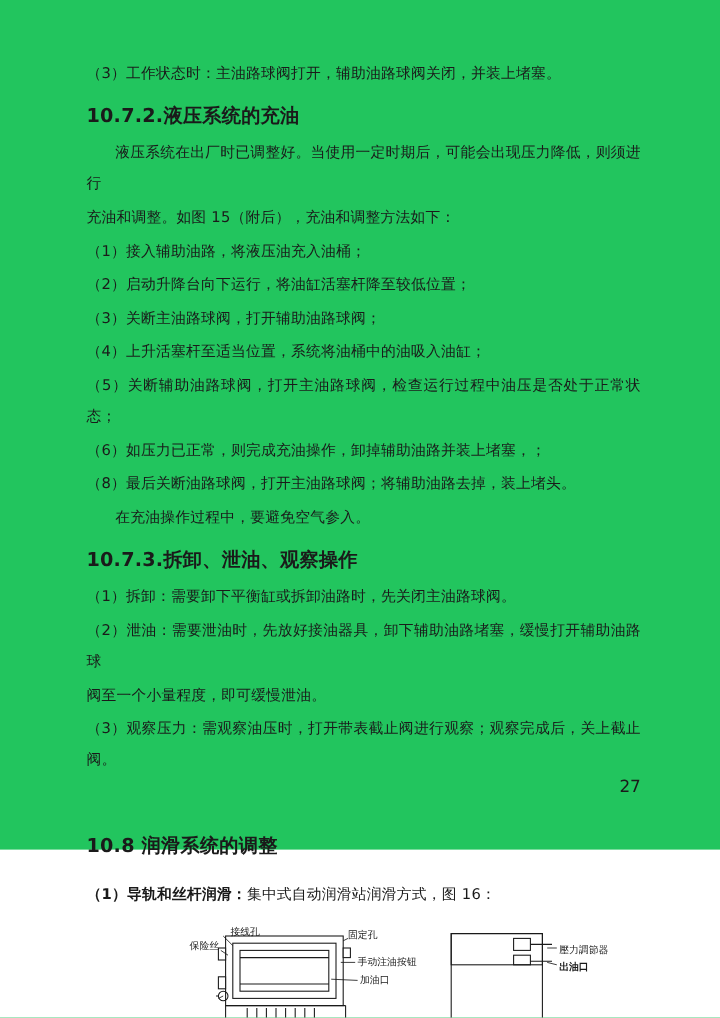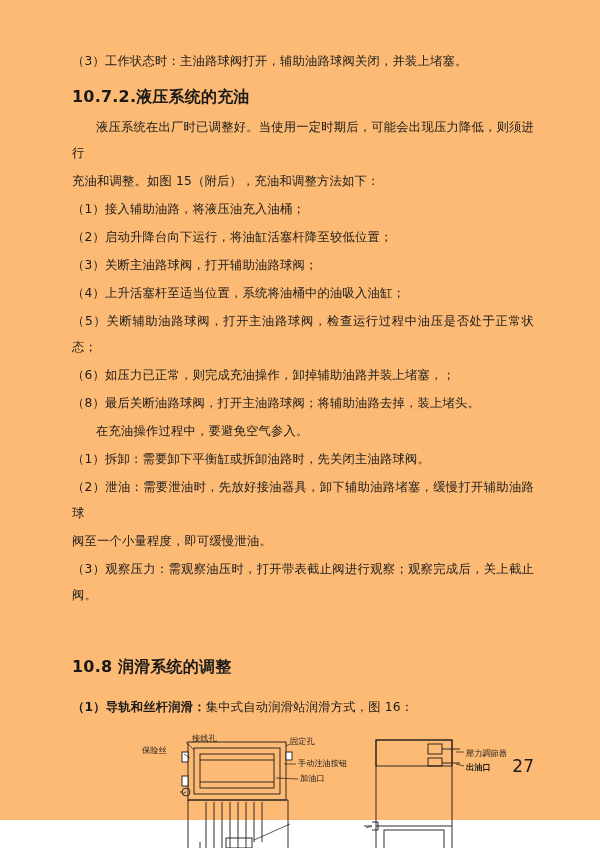--- a/index.html
+++ b/index.html
@@ -13,22 +13,22 @@
     font-family: "DejaVu Sans", "Liberation Sans", sans-serif;
     color: #1a1a1a;
     overflow: hidden;
     position: relative;
   }
   .page {
     position: absolute;
     left: 0;
     top: 0;
     width: 600px;
-    height: 820px;
-    background: #fdba74;
+    height: 708px;
+    background: #22c55e;
   }
   .content {
     position: absolute;
     left: 72px;
     top: 48px;
     width: 462px;
   }
   .para {
     font-size: 12.3px;
     line-height: 26px;
@@ -73,21 +73,21 @@
     position: absolute;
     font-size: 8.2px;
     color: #1a1a1a;
     white-space: nowrap;
     font-family: "DejaVu Sans", "Liberation Sans", sans-serif;
   }
   .page-num {
     position: absolute;
     right: 66px;
     bottom: 44px;
-    font-size: 17px;
+    font-size: 14px;
     color: #1a1a1a;
   }
 </style>
 </head>
 <body>
 
 <div class="page">
   <div class="content">
 
     <p class="para">（3）工作状态时：主油路球阀打开，辅助油路球阀关闭，并装上堵塞。</p>
@@ -100,20 +100,23 @@
     <p class="para">充油和调整。如图 15（附后），充油和调整方法如下：</p>
     <p class="para">（1）接入辅助油路，将液压油充入油桶；</p>
     <p class="para">（2）启动升降台向下运行，将油缸活塞杆降至较低位置；</p>
     <p class="para">（3）关断主油路球阀，打开辅助油路球阀；</p>
     <p class="para">（4）上升活塞杆至适当位置，系统将油桶中的油吸入油缸；</p>
     <p class="para">（5）关断辅助油路球阀，打开主油路球阀，检查运行过程中油压是否处于正常状态；</p>
     <p class="para">（6）如压力已正常，则完成充油操作，卸掉辅助油路并装上堵塞，；</p>
     <p class="para">（8）最后关断油路球阀，打开主油路球阀；将辅助油路去掉，装上堵头。</p>
     <p class="para indent">在充油操作过程中，要避免空气参入。</p>
 
+    <div class="heading">
+      <span class="num">10.7.3.</span><span>拆卸、泄油、观察操作</span>
+    </div>
 
     <p class="para">（1）拆卸：需要卸下平衡缸或拆卸油路时，先关闭主油路球阀。</p>
     <p class="para">（2）泄油：需要泄油时，先放好接油器具，卸下辅助油路堵塞，缓慢打开辅助油路球</p>
     <p class="para">阀至一个小量程度，即可缓慢泄油。</p>
     <p class="para">（3）观察压力：需观察油压时，打开带表截止阀进行观察；观察完成后，关上截止阀。</p>
 
     <div class="spacer-md"></div>
 
     <div class="heading h8">
       <span class="num">10.8</span><span>润滑系统的调整</span>
@@ -192,21 +195,21 @@
 
           <line x1="380" y1="22" x2="388" y2="22"></line>
           <line x1="380" y1="34" x2="388" y2="36"></line>
           <line x1="296" y1="96" x2="290" y2="98"></line>
           <line x1="300" y1="120" x2="290" y2="123"></line>
           <line x1="360" y1="156" x2="372" y2="150"></line>
         </g>
       </svg>
 
       <div class="fig-label" style="left:88px;  top:3px;margin-left:32px;">接线孔</div>
-      <div class="fig-label" style="left:70px;  top:15px;">保险丝</div>
+      <div class="fig-label" style="left:86px;  top:15px;">保险丝</div>
 
       <div class="fig-label" style="left:218px; top:6px;">固定孔</div>
       <div class="fig-label" style="left:226px; top:28px;">手动注油按钮</div>
       <div class="fig-label" style="left:228px; top:43px;">加油口</div>
 
       <div class="fig-label" style="left:394px; top:18px;">壓力調節器</div>
       <div class="fig-label" style="left:394px; top:32px;font-weight:bold;">出油口</div>
 
     </div>
 

